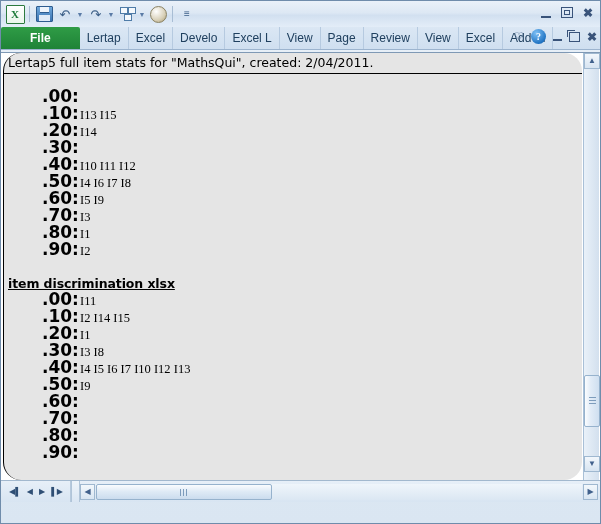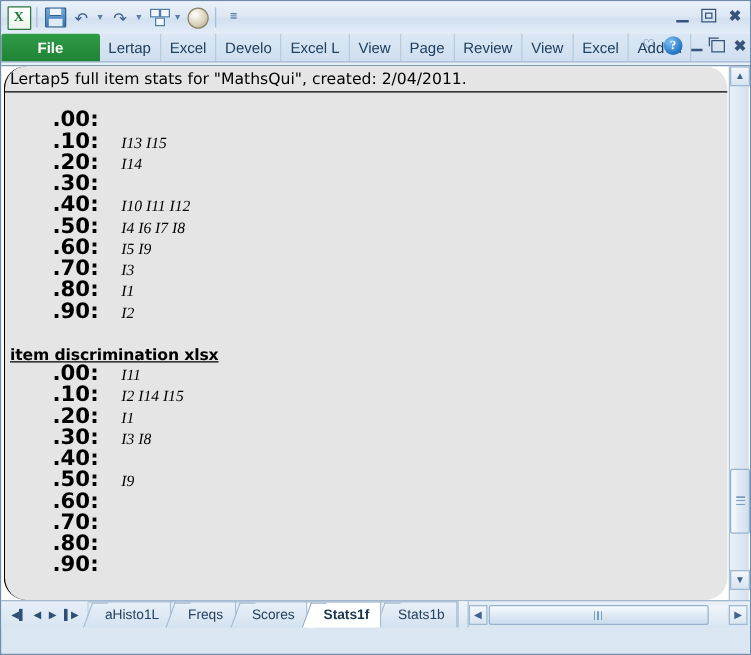--- a/index.html
+++ b/index.html
@@ -182,23 +182,22 @@
     font-weight: bold;
     font-size: 17px;
     color: #000;
     width: 32px;
     white-space: nowrap;
   }
   .band-items {
     font-family: "Liberation Serif", serif;
     font-size: 12.5px;
     color: #000;
-    margin-left: 23px;
+    margin-left: 6px;
     white-space: nowrap;
-    font-style: italic;
   }
 
   
   .vscroll {
     position: absolute; right: 1px; top: 0px; width: 16px; bottom: 0px;
     background: linear-gradient(to right, #e9f1f9, #d3e0ee);
     border-left: 1px solid #a9c0d7;
     box-sizing: border-box;
   }
   .sb-arrow {
@@ -531,20 +530,21 @@
         <div class="band-row">
           <span class="band-label">.20:</span>
           <span class="band-items">I1</span>
         </div>
         <div class="band-row">
           <span class="band-label">.30:</span>
           <span class="band-items">I3 I8</span>
         </div>
         <div class="band-row">
           <span class="band-label">.40:</span>
+          <span class="band-items">I4 I5 I6 I7 I10 I12 I13</span>
         </div>
         <div class="band-row">
           <span class="band-label">.50:</span>
           <span class="band-items">I9</span>
         </div>
         <div class="band-row">
           <span class="band-label">.60:</span>
           <span class="band-items"></span>
         </div>
         <div class="band-row">
@@ -576,37 +576,20 @@
   </div>
 
   <div class="tabbar">
     <div class="navbtns">
       <span>◀▌</span>
       <span>◀</span>
       <span>▶</span>
       <span>▌▶</span>
     </div>
 
-    <div class="sheettabs">
-      <div class="stab">
-          <span>aHisto1L</span>
-        </div>
-      <div class="stab">
-          <span>Freqs</span>
-        </div>
-      <div class="stab">
-          <span>Scores</span>
-        </div>
-      <div class="stab active">
-          <span>Stats1f</span>
-        </div>
-      <div class="stab">
-          <span>Stats1b</span>
-        </div>
-    </div>
 
     <div class="tabsplit"></div>
 
     <div class="hscroll">
       <div class="hs-arrow">◀</div>
       <div class="hs-track">
         <div class="hs-thumb">
             <span class="grip"></span>
           </div>
       </div>

